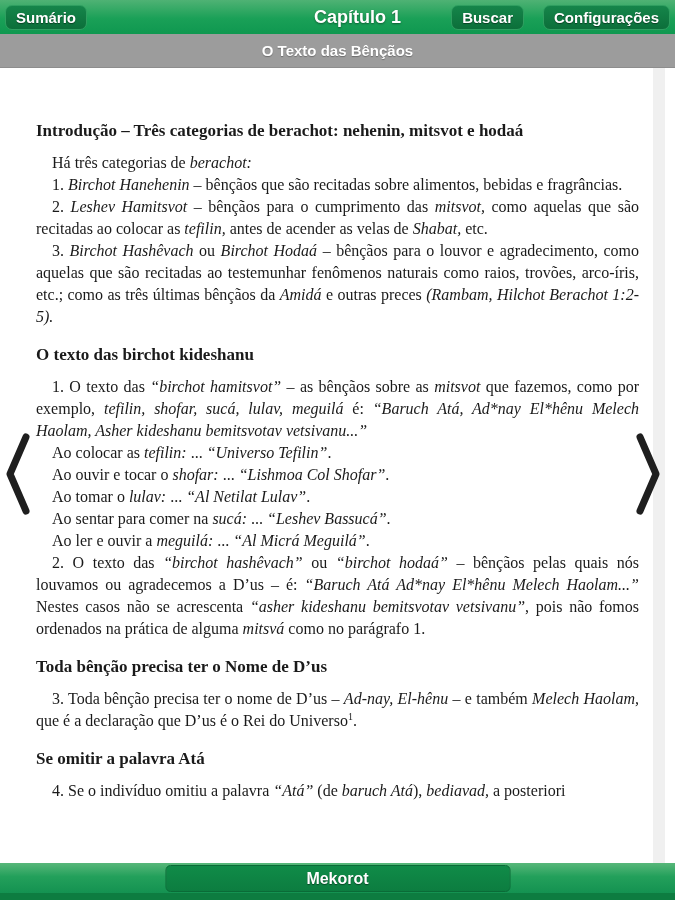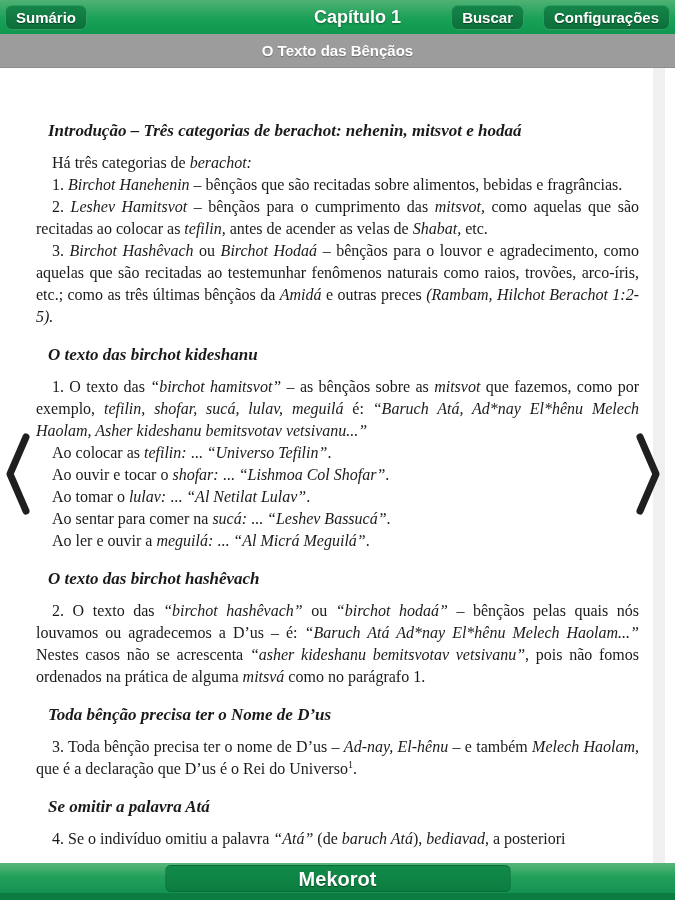--- a/index.html
+++ b/index.html
@@ -36,22 +36,22 @@
     font-family:"Liberation Sans",sans-serif;font-weight:bold;font-size:15px;
     color:#ffffff;text-shadow:0 1px 1px rgba(0,0,0,.3);
   }
   
   .content{
     position:absolute;top:68px;left:0;right:0;bottom:0;
     padding:52px 36px 0 36px;box-sizing:border-box;overflow:hidden;
     color:#1a1a1a;font-size:16px;line-height:22px;text-align:justify;
   }
   .doc-heading{
-    font-size:17px;font-weight:bold;margin:16px 0 10px 12px;text-align:left;
-    font-family:"Liberation Serif",serif;line-height:22px;font-style:italic;
+    font-size:17px;font-weight:bold;margin:16px 0 10px 0;text-align:left;
+    font-family:"Liberation Serif",serif;line-height:22px;
   }
   section:first-child .doc-heading{margin-top:0;}
   .doc-paragraph{margin:0;text-indent:16px;}
   .doc-paragraph sup{font-size:10px;line-height:0;}
   
   .scrollbar{
     position:absolute;top:68px;bottom:37px;right:10px;width:12px;
     background:#f0f0f0;z-index:5;
   }
   
@@ -66,21 +66,21 @@
   .bottombar{
     position:absolute;left:0;right:0;bottom:0;height:30px;
     background:linear-gradient(180deg,#58b77a 0%,#23a05b 45%,#149251 100%);
     border-bottom:7px solid #0d7c40;z-index:30;
   }
   .mekorot{
     position:absolute;left:50%;top:2px;transform:translateX(-50%);
     width:345px;height:27px;border-radius:5px;
     background:linear-gradient(180deg,#108b48,#0c7d40);
     border:1px solid #0a6b37;cursor:pointer;
-    font-family:"Liberation Sans",sans-serif;font-weight:bold;font-size:20px;
+    font-family:"Liberation Sans",sans-serif;font-weight:bold;font-size:16px;
     color:#ffffff;text-shadow:0 1px 1px rgba(0,0,0,.45);line-height:1;
   }
 </style>
 </head>
 <body>
 
 <div class="app">
 
   <header class="topbar">
     <button class="gbtn">Sumário</button>
@@ -107,21 +107,20 @@
         <section>
           <h2 class="doc-heading">O texto das birchot kideshanu</h2>
           <p class="doc-paragraph"><span>1. O texto das </span><i>“birchot hamitsvot”</i><span> – as bênçãos sobre as </span><i>mitsvot</i><span> que fazemos, como por exemplo, </span><i>tefilin, shofar, sucá, lulav, meguilá</i><span> é: </span><i>“Baruch Atá, Ad*nay El*hênu Melech Haolam, Asher kideshanu bemitsvotav vetsivanu...”</i></p>
           <p class="doc-paragraph"><span>Ao colocar as </span><i>tefilin:</i><span> ... </span><i>“Universo Tefilin”</i><span>.</span></p>
           <p class="doc-paragraph"><span>Ao ouvir e tocar o </span><i>shofar:</i><span> ... </span><i>“Lishmoa Col Shofar”</i><span>.</span></p>
           <p class="doc-paragraph"><span>Ao tomar o </span><i>lulav:</i><span> ... </span><i>“Al Netilat Lulav”</i><span>.</span></p>
           <p class="doc-paragraph"><span>Ao sentar para comer na </span><i>sucá:</i><span> ... </span><i>“Leshev Bassucá”</i><span>.</span></p>
           <p class="doc-paragraph"><span>Ao ler e ouvir a </span><i>meguilá:</i><span> ... </span><i>“Al Micrá Meguilá”</i><span>.</span></p>
         </section>
         <section>
-          <h2 class="doc-heading">O texto das birchot hashêvach</h2>
           <p class="doc-paragraph"><span>2. O texto das </span><i>“birchot hashêvach”</i><span> ou </span><i>“birchot hodaá”</i><span> – bênçãos pelas quais nós louvamos ou agradecemos a D’us – é: </span><i>“Baruch Atá Ad*nay El*hênu Melech Haolam...”</i><span> Nestes casos não se acrescenta </span><i>“asher kideshanu bemitsvotav vetsivanu”</i><span>, pois não fomos ordenados na prática de alguma </span><i>mitsvá</i><span> como no parágrafo 1.</span></p>
         </section>
         <section>
           <h2 class="doc-heading">Toda bênção precisa ter o Nome de D’us</h2>
           <p class="doc-paragraph"><span>3. Toda bênção precisa ter o nome de D’us – </span><i>Ad-nay, El-hênu</i><span> – e também </span><i>Melech Haolam,</i><span> que é a declaração que D’us é o Rei do Universo</span><sup>1</sup><span>.</span></p>
         </section>
         <section>
           <h2 class="doc-heading">Se omitir a palavra Atá</h2>
           <p class="doc-paragraph"><span>4. Se o indivíduo omitiu a palavra </span><i>“Atá”</i><span> (de </span><i>baruch Atá</i><span>), </span><i>bediavad,</i><span> a posteriori</span></p>
         </section>

